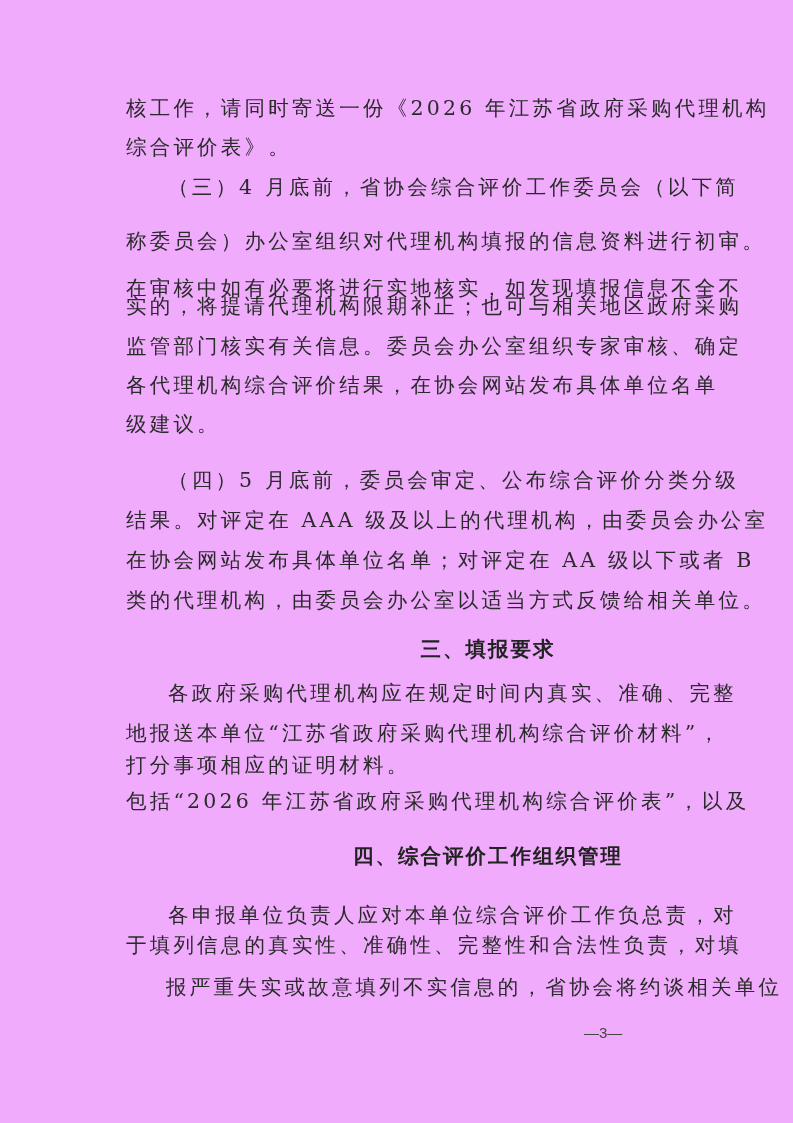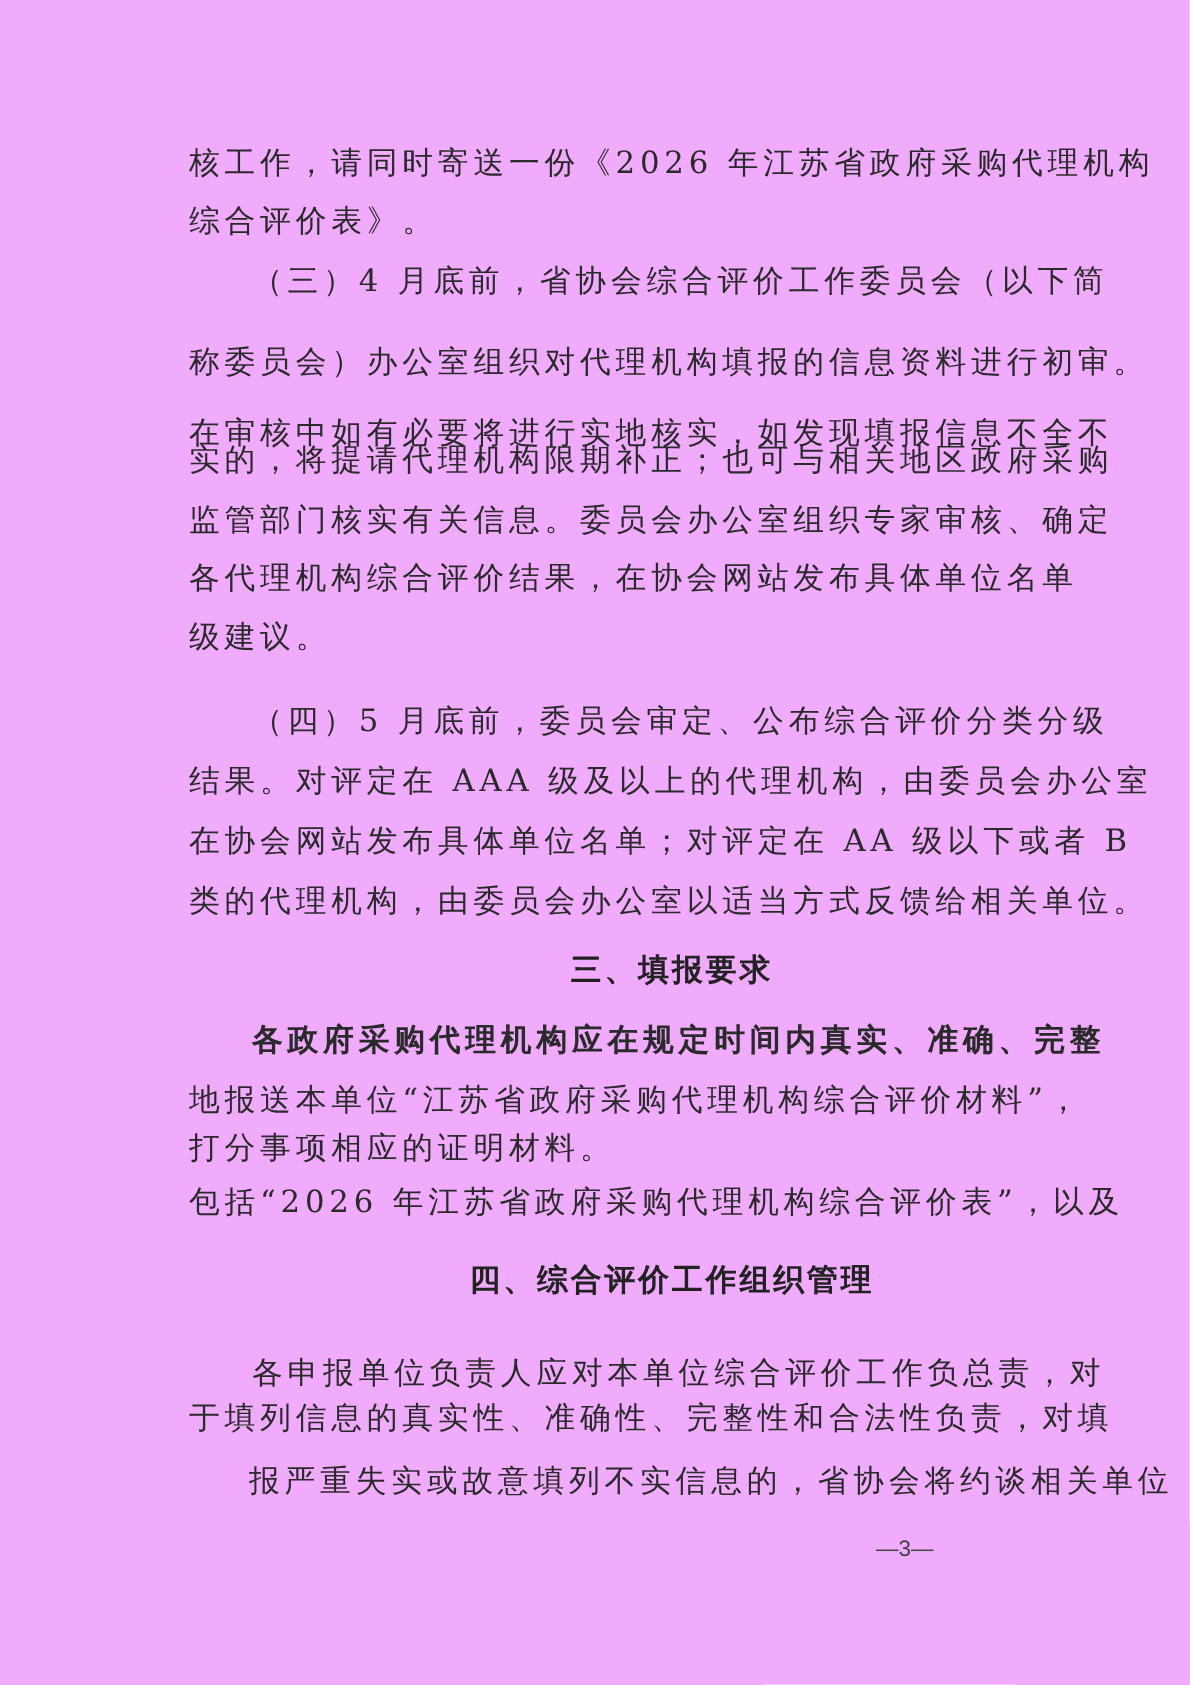--- a/index.html
+++ b/index.html
@@ -10,21 +10,21 @@
     left: 126px;
     width: 560px;
     font-family: "DejaVu Serif", "Liberation Serif", serif;
     font-size: 20.5px;
     color: #2a2a2a;
     white-space: nowrap;
     letter-spacing: 3.2px;
     line-height: 26px;
   }
   .indent { left: 168px; text-align: center; }
-  .heading { font-family: Liberation Mono, monospace; font-weight: bold; letter-spacing: 2px; color: #222; }
+  .heading { font-family: Liberation Serif, serif; font-weight: bold; letter-spacing: 2px; color: #222; margin-left: 40px; }
   .pagenum {
     position: absolute; left: 584px; top: 1024px;
     font-family: "Liberation Sans", sans-serif; font-size: 15px; color: #444;
   }
 </style>
 </head>
 <body>
 
 <div class="page">
   <div id="lines">
@@ -35,21 +35,21 @@
       <div class="line" style="top: 254px; margin-top: 21px;">在审核中如有必要将进行实地核实，如发现填报信息不全不</div>
       <div class="line" style="top: 293px;">实的，将提请代理机构限期补正；也可与相关地区政府采购</div>
       <div class="line" style="top: 333px;">监管部门核实有关信息。委员会办公室组织专家审核、确定</div>
       <div class="line" style="top: 372px;">各代理机构综合评价结果，在协会网站发布具体单位名单</div>
       <div class="line" style="top: 411px;">级建议。</div>
       <div class="line indent" style="top: 467px;">（四）5 月底前，委员会审定、公布综合评价分类分级</div>
       <div class="line" style="top: 507px; text-align: center;">结果。对评定在 AAA 级及以上的代理机构，由委员会办公室</div>
       <div class="line" style="top: 547px;">在协会网站发布具体单位名单；对评定在 AA 级以下或者 B</div>
       <div class="line" style="top: 587px;">类的代理机构，由委员会办公室以适当方式反馈给相关单位。</div>
       <div class="line indent heading" style="top: 636px;">三、填报要求</div>
-      <div class="line indent" style="top: 680px; font-weight: bold;">各政府采购代理机构应在规定时间内真实、准确、完整</div>
+      <div class="line indent" style="top: 680px;">各政府采购代理机构应在规定时间内真实、准确、完整</div>
       <div class="line" style="top: 720px;">地报送本单位“江苏省政府采购代理机构综合评价材料”，</div>
       <div class="line" style="top: 788px;">包括“2026 年江苏省政府采购代理机构综合评价表”，以及</div>
       <div class="line" style="top: 752px;">打分事项相应的证明材料。</div>
       <div class="line indent heading" style="top: 843px;">四、综合评价工作组织管理</div>
       <div class="line indent" style="top: 890px; margin-top: 12px;">各申报单位负责人应对本单位综合评价工作负总责，对</div>
       <div class="line" style="top: 932px;">于填列信息的真实性、准确性、完整性和合法性负责，对填</div>
       <div class="line" style="top: 974px; margin-left: 40px;">报严重失实或故意填列不实信息的，省协会将约谈相关单位</div>
     </div>
   <div class="pagenum">—3—</div>
 </div>

